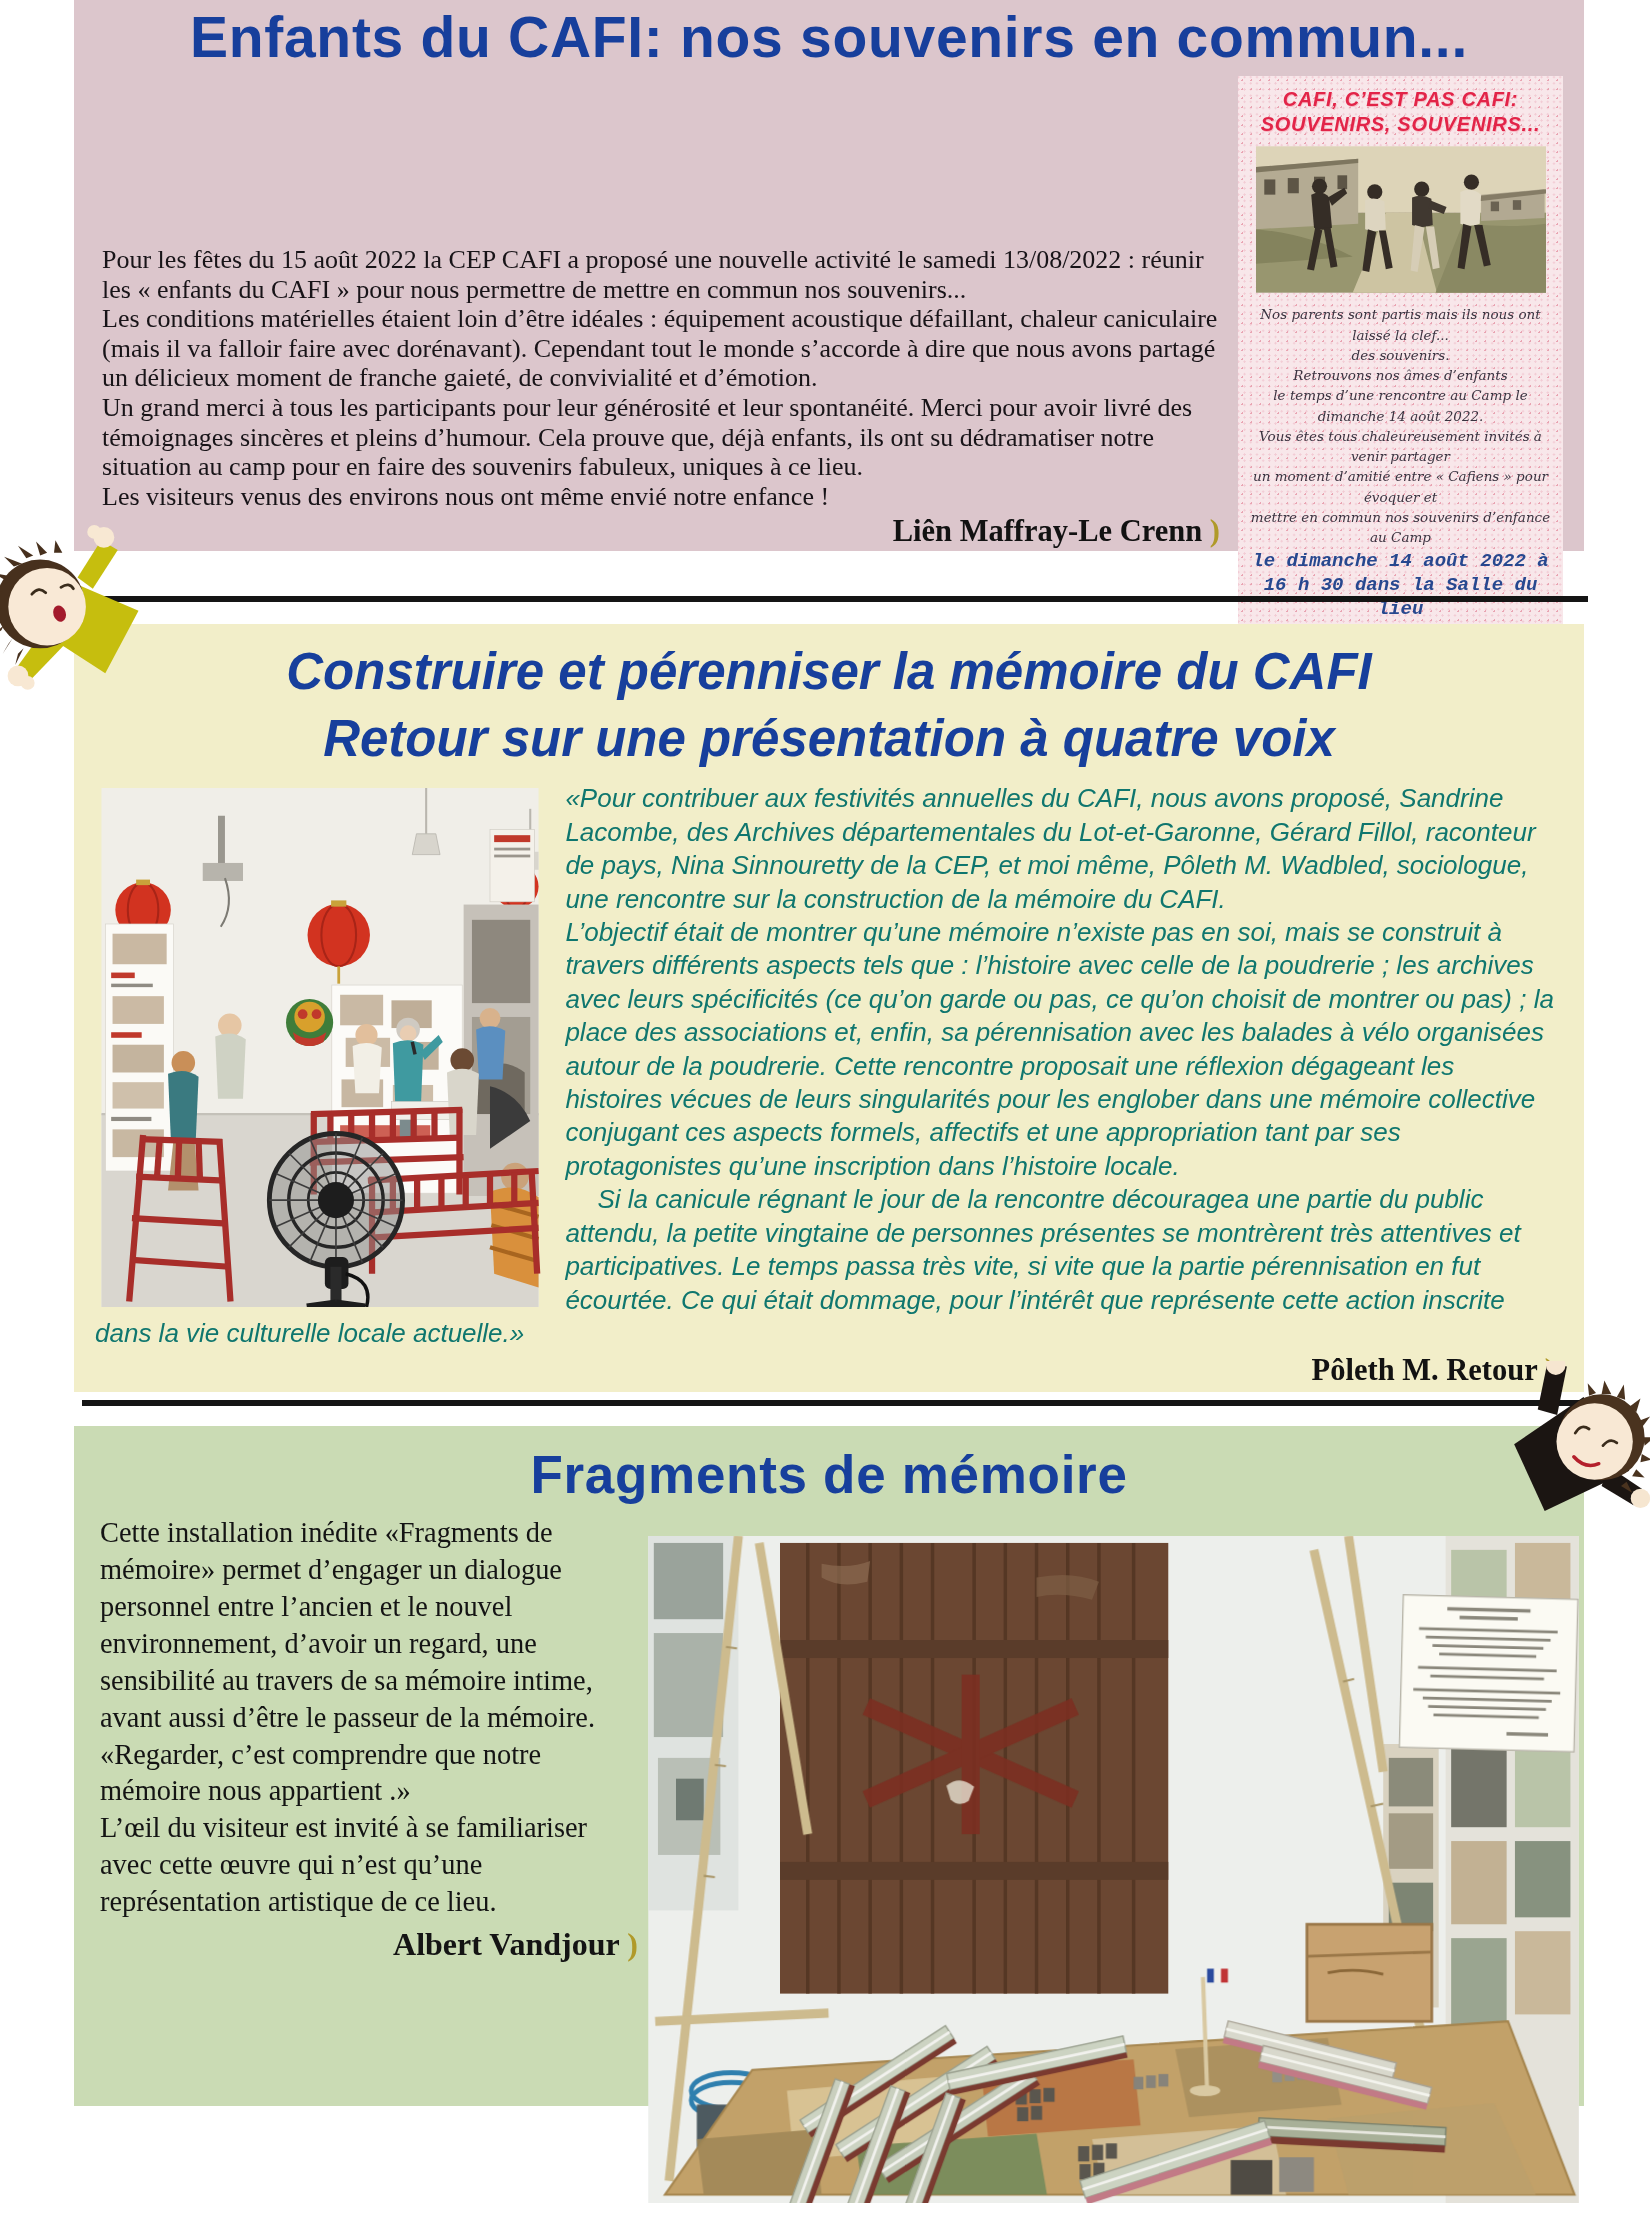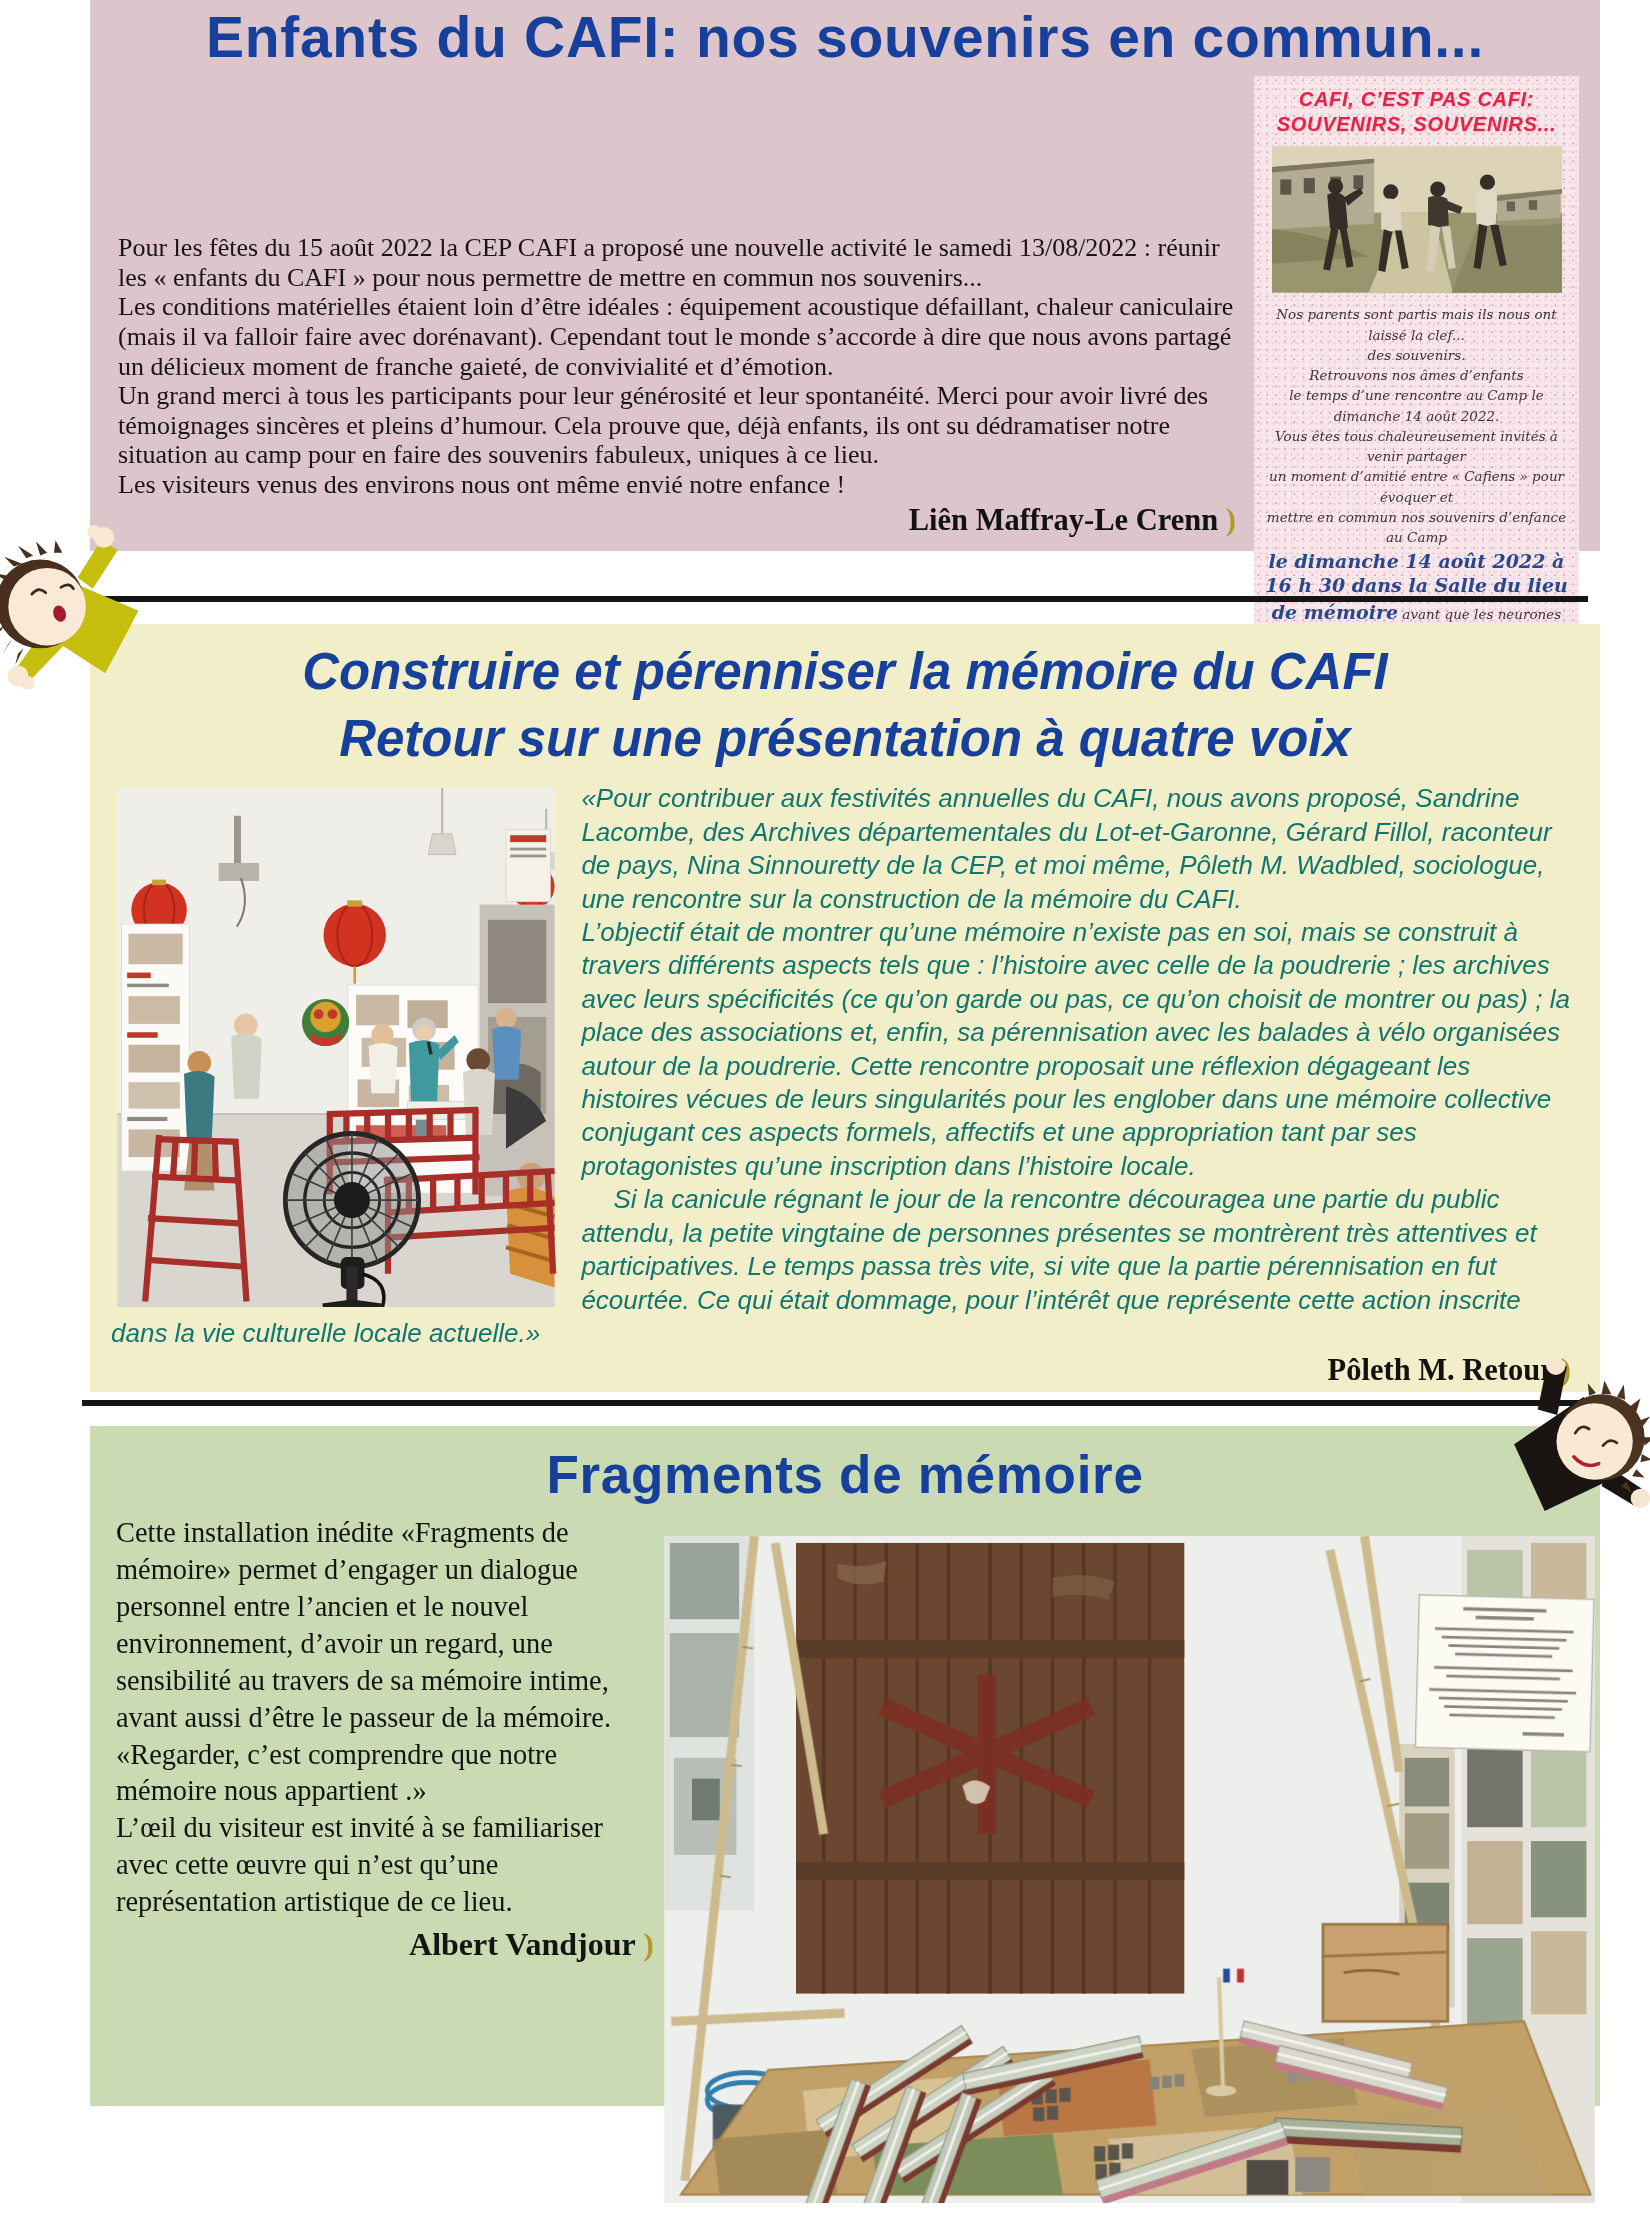--- a/index.html
+++ b/index.html
@@ -1,20 +1,20 @@
 <!DOCTYPE html>
 <html style="font-size:11px"><head>
 <meta charset="utf-8">
 <style>
   html,body{margin:0;padding:0;}
   body{width:1651px;height:2227px;background:#ffffff;font-family:"Liberation Serif",serif;-webkit-font-smoothing:antialiased;}
   .page{position:relative;width:1651px;height:2227px;overflow:hidden;background:#ffffff;}
 
   
-  .sec{position:absolute;left:90px;width:1510px;}
+  .sec{position:absolute;left:74px;width:1510px;}
   .sec-pink{top:0;height:551px;background:#dcc6cc;}
   .sec-cream{top:624px;height:768px;background:#f2eec9;}
   .sec-green{top:1426px;height:680px;background:#cadbb4;}
   .divider{position:absolute;left:82px;width:1506px;height:5.5px;background:#151515;}
   .divider.d1{top:596px;}
   .divider.d2{top:1400px;}
 
   
   .big-title{font-family:"Liberation Sans",sans-serif;font-weight:900;color:#173f9c;text-align:center;letter-spacing:0.7px;}
   .sec-pink .big-title{font-size:57px;margin:4.2px 0 5.5px 0;}
@@ -30,21 +30,21 @@
 
   
   .flyer{width:325px;margin:0 21px 0 0;padding:11px 9.7px 12.5px 9.7px;box-sizing:border-box;
     background-color:#f8e7ea;
     background-image:radial-gradient(#e9a4b2 1px,transparent 1px),radial-gradient(#f2cbd4 0.9px,transparent 1px);
     background-size:9px 9px,6.2px 6.2px;background-position:0 0,3.5px 4.2px;}
   .flyer-title{font-family:"Liberation Sans",sans-serif;font-weight:900;font-style:italic;color:#e22448;
     text-align:center;font-size:20px;line-height:1.25;letter-spacing:0.7px;text-shadow:0.7px 0.7px 0 #f7b9c4;}
   .flyer-photo{display:block;width:290px;height:147px;margin:9.7px auto 11px auto;}
   .flyer-script{font-style:italic;text-align:center;font-size:13.5px;line-height:1.5;color:#3a3340;font-family:"DejaVu Serif",serif;}
-  .flyer-big{font-size:19px;font-weight:bold;color:#27488f;line-height:1.25;margin-top:2.8px;}
+  .flyer-big{font-size:19px;font-weight:bold;color:#27488f;line-height:1.25;margin-top:2.8px;font-family:Liberation Mono, monospace;}
   .flyer-big2{font-size:13.5px;font-weight:normal;color:#3a3340;}
   .flyer-big2 .b{font-size:19px;font-weight:bold;color:#27488f;}
   .flyer-link{display:inline-block;margin-top:15.3px;font-size:10.4px;font-style:italic;font-weight:bold;
     color:#2d4fa0;text-decoration:underline;font-family:"DejaVu Serif",serif;}
 
   
   .cream-content{padding:7px 29px 0 21px;}
   .cream-photo{float:left;width:444px;height:519px;margin:5.5px 23.6px 5.5px 2.8px;}
   .cream-content p{margin:0;font-family:"Liberation Sans",sans-serif;font-style:italic;font-size:26px;line-height:1.285;color:#0f766e;}
   .cream-content p.ind{text-indent:32px;}

